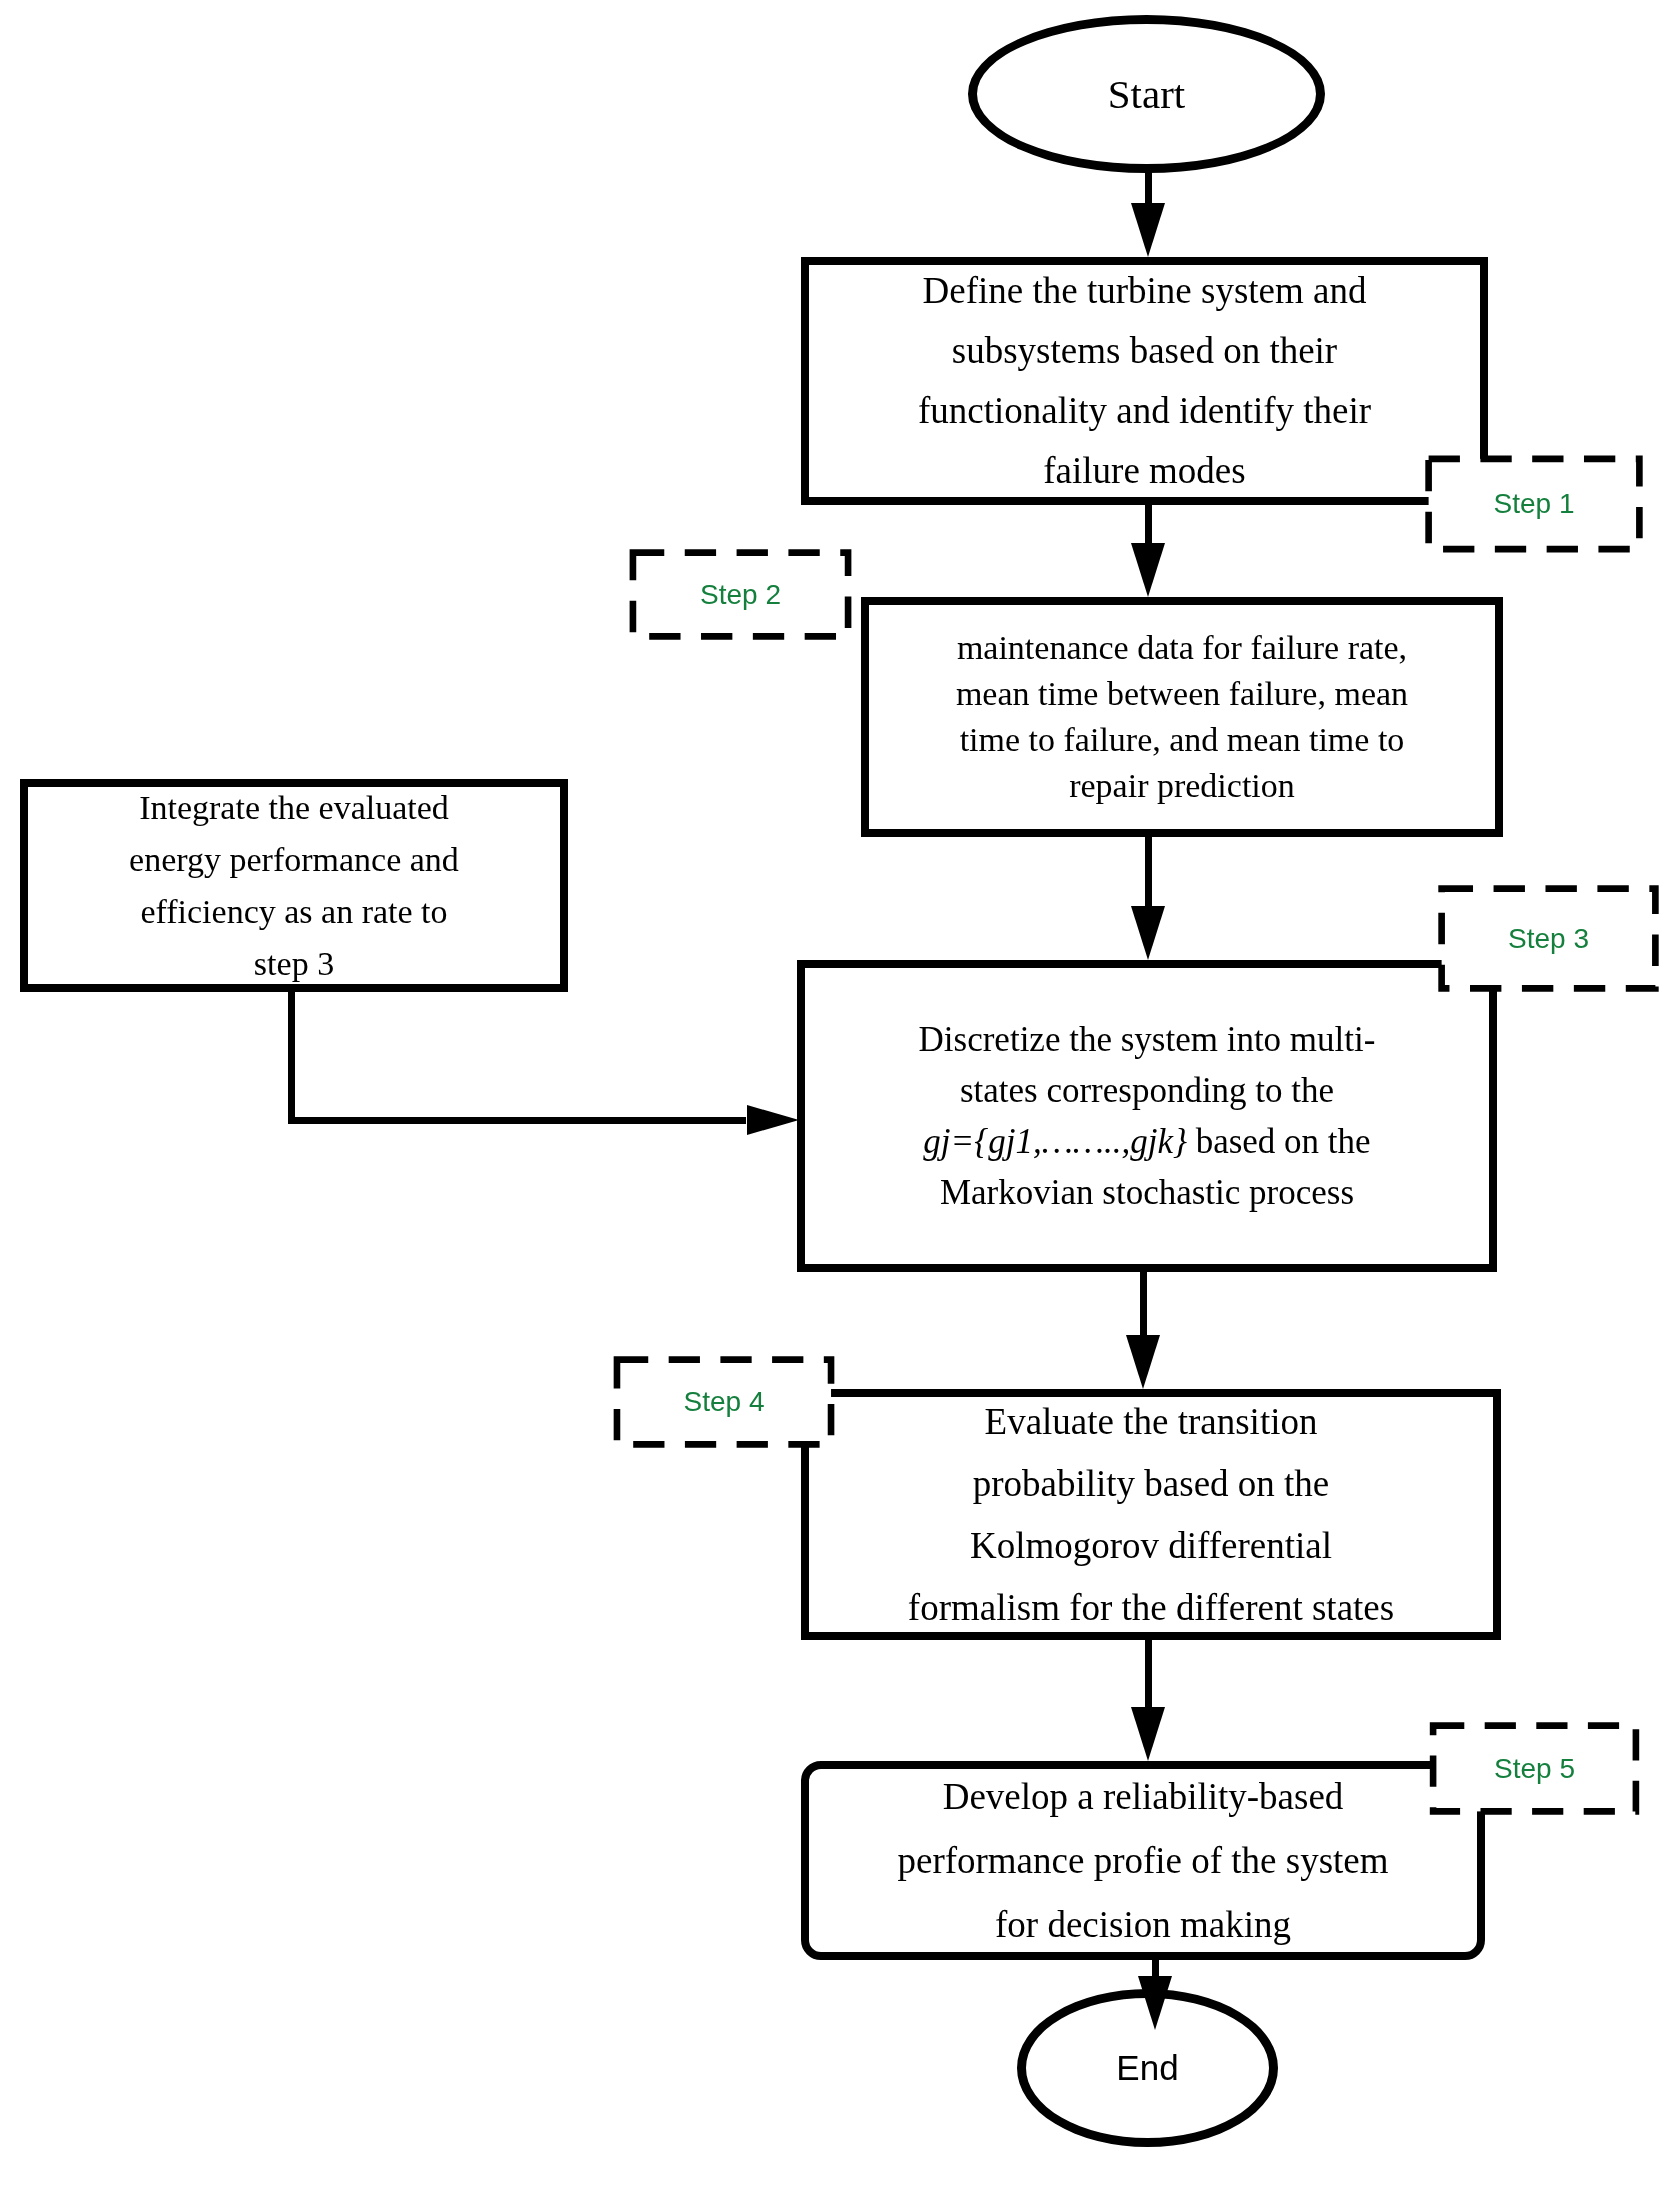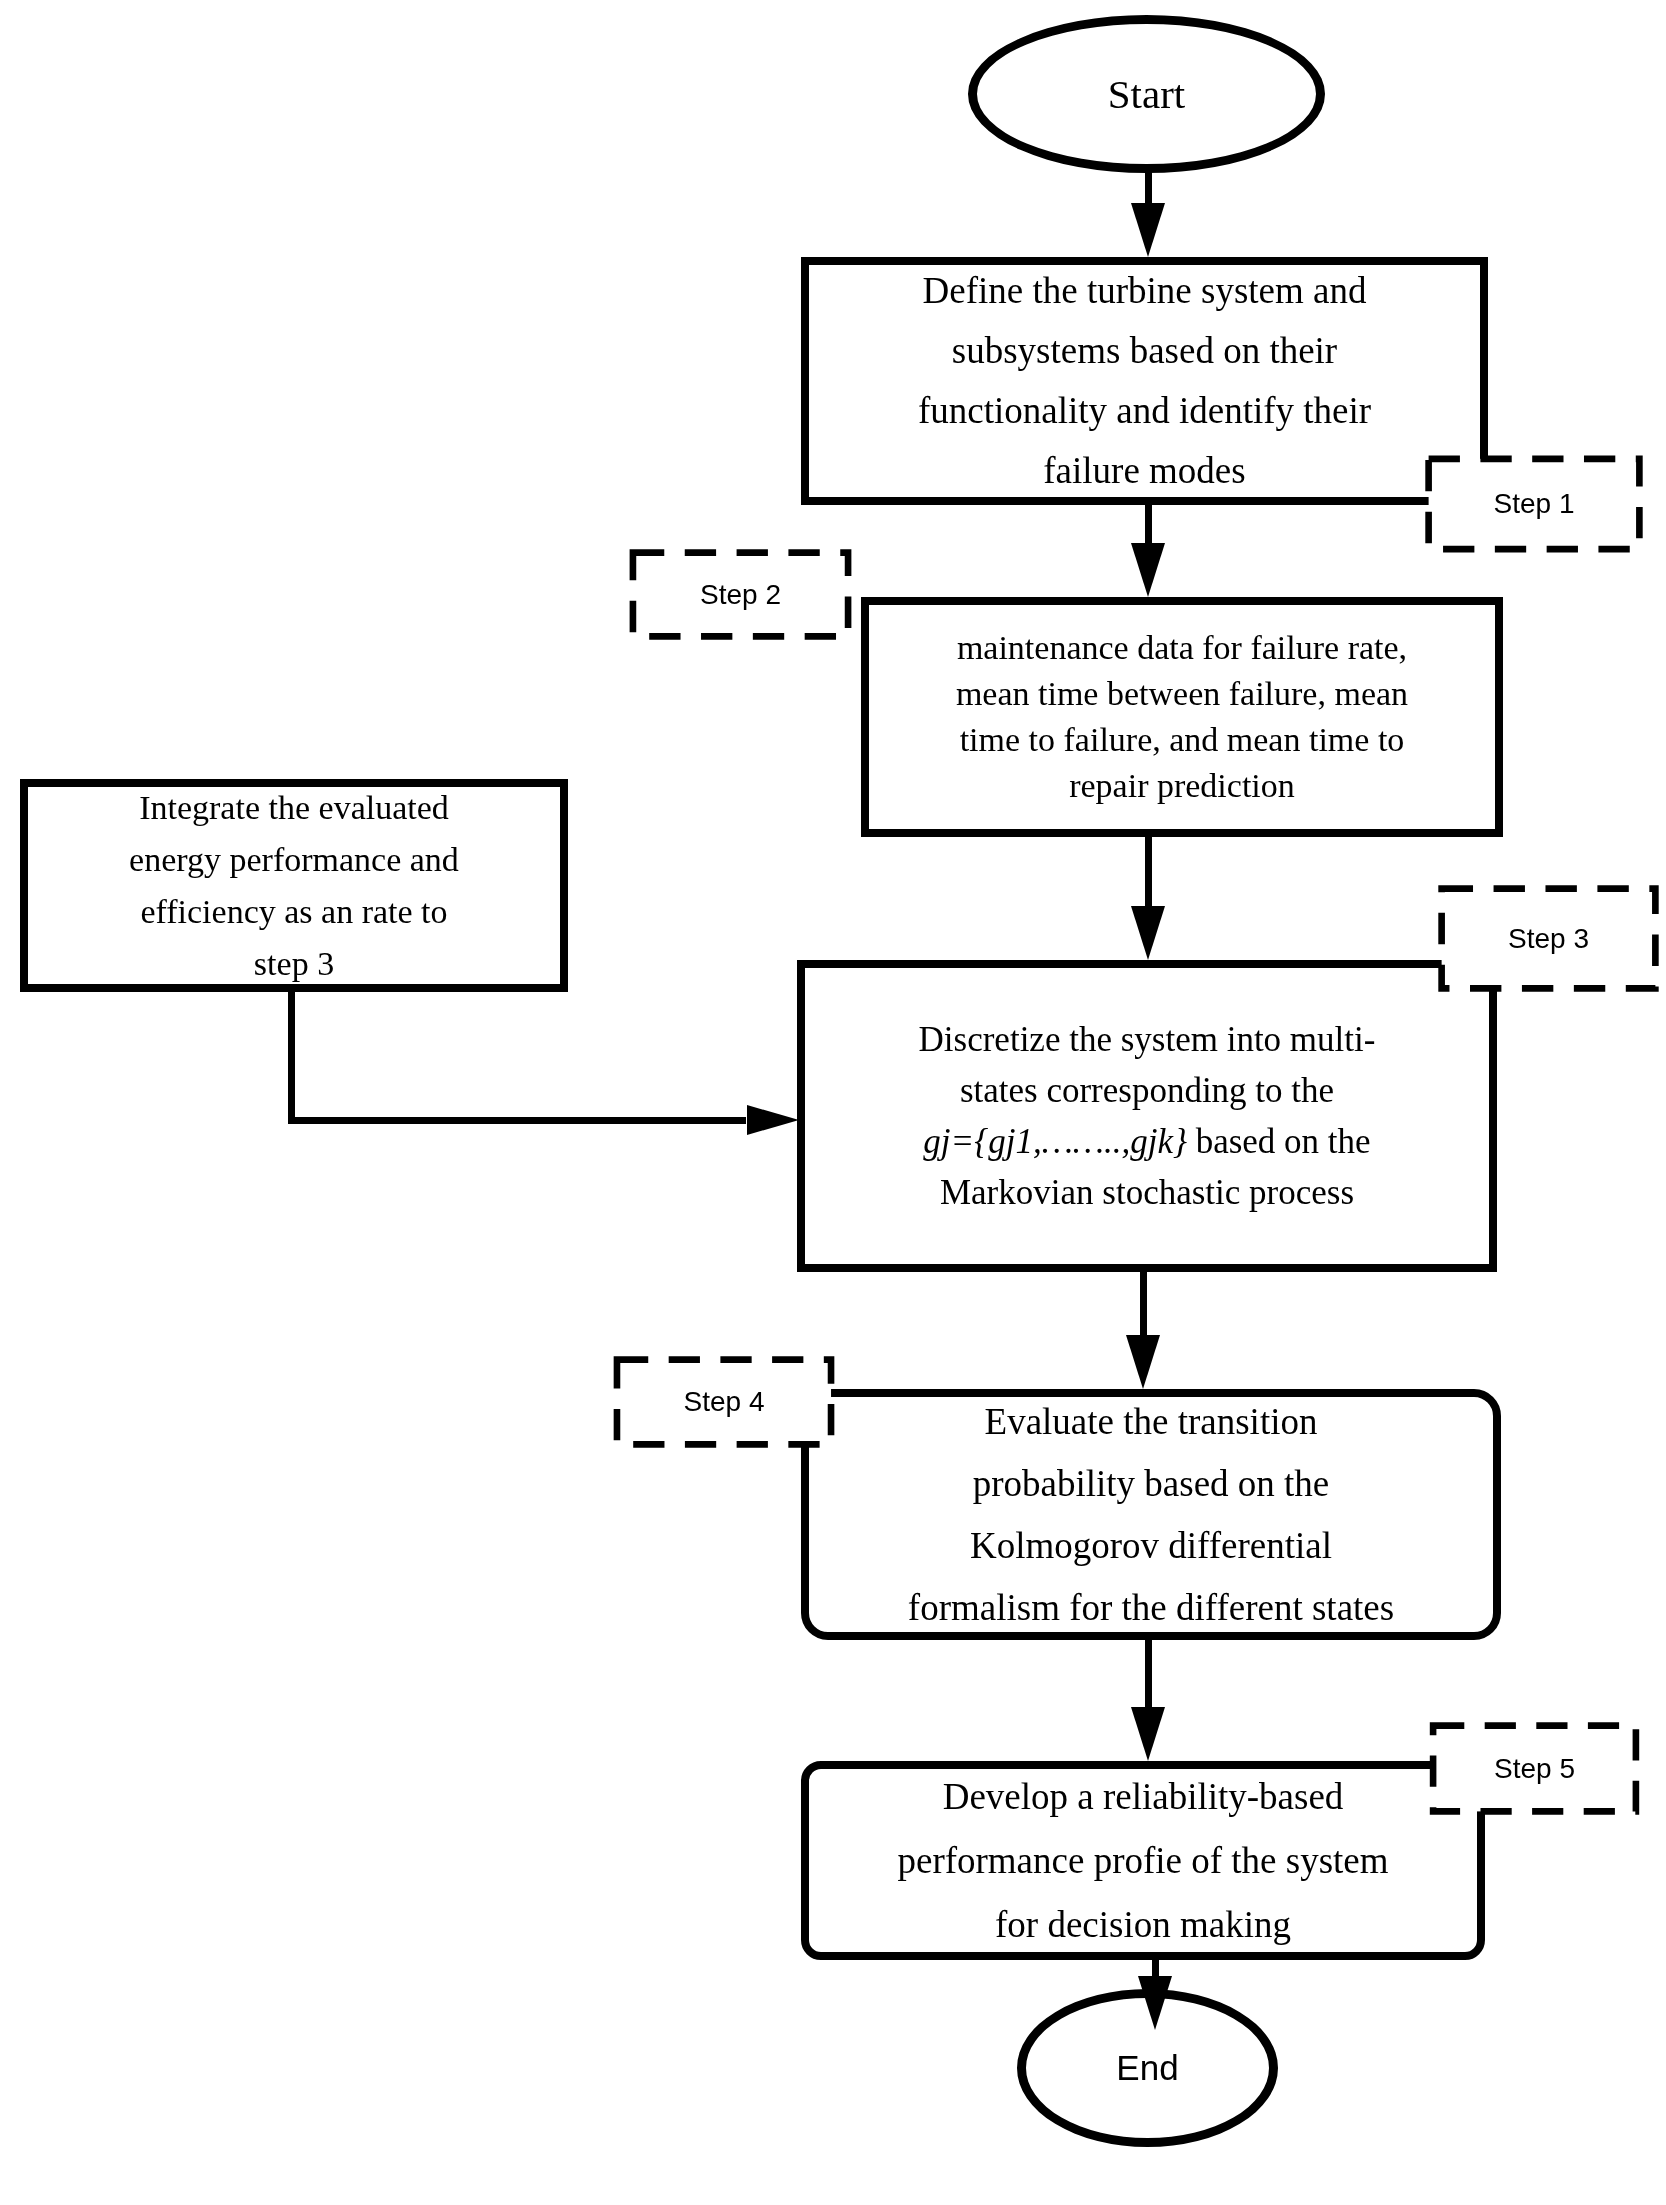--- a/index.html
+++ b/index.html
@@ -37,37 +37,37 @@
     align-items: center;
     justify-content: center;
     text-align: center;
     z-index: 1;
   }
   .box .line { width: 100%; }
   #box-define     { left: 801px; top: 257px;  width: 687px; height: 248px; font-size: 37px; line-height: 60px; }
   #box-collect    { left: 861px; top: 597px;  width: 642px; height: 240px; font-size: 34px; line-height: 46px; }
   #box-integrate  { left: 20px;   top: 779px; width: 548px;  height: 213px; font-size: 34px; line-height: 52px; }
   #box-discretize { left: 797px; top: 960px; width: 700px; height: 312px; font-size: 35px; line-height: 51px; }
-  #box-evaluate   { left: 801px; top: 1389px; width: 700px; height: 251px; font-size: 37px; line-height: 62px; border-radius: 27px; }
+  #box-evaluate   { left: 801px; top: 1389px; width: 700px; height: 251px; font-size: 37px; line-height: 62px; }
   #box-develop    { left: 801px; top: 1761px; width: 684px; height: 199px; font-size: 37px; line-height: 64px; border-radius: 20px; }
   .it { font-style: italic; }
   
   .step {
     position: absolute;
     z-index: 3;
     display: flex;
     align-items: center;
     justify-content: center;
   }
   .step svg { position: absolute; left: 0; top: 0; }
   .step .step-label {
     position: relative;
     font-family: "Liberation Sans", "DejaVu Sans", sans-serif;
     font-size: 28px;
-    color: #000000;
+    color: #15803d;
   }
   #step1 { left: 1425px; top: 455px;  width: 218px; height: 98px; }
   #step2 { left: 629px; top: 549px;  width: 223px; height: 91px; }
   #step3 { left: 1438px; top: 885px; width: 221px; height: 107px; }
   #step4 { left: 613px; top: 1356px; width: 222px; height: 92px; }
   #step5 { left: 1429px; top: 1722px; width: 211px; height: 93px; }
   
   .shaft-v { position: absolute; width: 6.6px; background: #000; z-index: 2; }
   .shaft-h { position: absolute; height: 6.6px; background: #000; z-index: 2; }
   .head-down {

